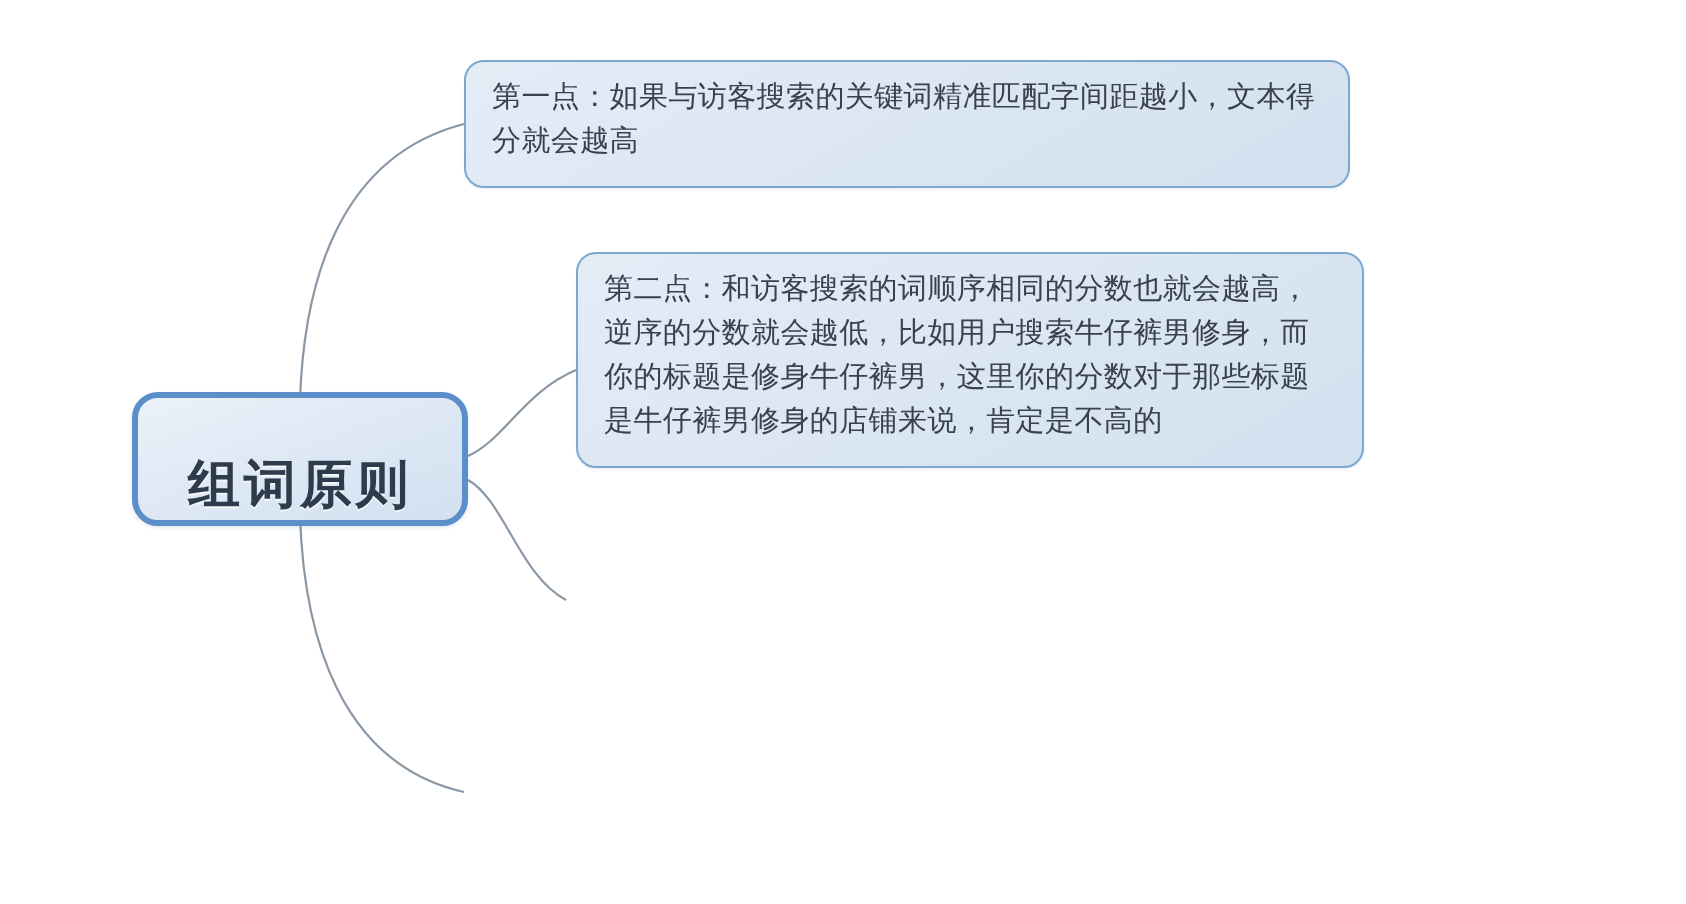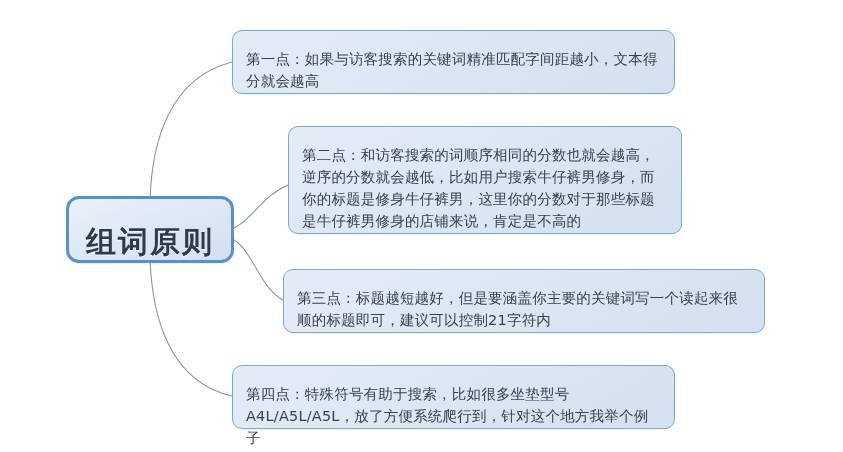--- a/index.html
+++ b/index.html
@@ -28,21 +28,21 @@
   }
   .node {
     position: absolute;
     box-sizing: border-box;
     border-radius: 10px;
     background: linear-gradient(150deg, #e4ecf6 0%, #dce7f3 45%, #d3e0ef 100%);
     border: 1px solid #7ba7d0;
     color: #2b3a4a;
   }
   .branch {
-    padding: 17px 12px 6px 13px;
+    padding: 7px 12px 6px 13px;
     line-height: 1.52;
     font-size: 14.5px;
     letter-spacing: 0.2px;
     color: #38414d;
     box-shadow: 0 1px 1px rgba(120,150,180,0.12);
   }
   .branch .txt {
     display: block;
     white-space: pre-line;
   }
@@ -54,21 +54,21 @@
     border: 3px solid #5b8fc9;
     border-radius: 13px;
     background: linear-gradient(160deg, #eaf1f9 0%, #e0eaf5 40%, #d2e0f0 100%);
     display: flex;
     align-items: center;
     justify-content: center;
     box-shadow: 0 1px 2px rgba(90,130,175,0.18);
     z-index: 5;
   }
   #central .txt {
-    font-size: 30px;
+    font-size: 26px;
     font-weight: bold;
     color: #2e3b4c;
     letter-spacing: 2px;
     text-shadow: 0 1px 0 rgba(255,255,255,0.65);
     margin-top: 25px;
   }
   #box1 { left: 232px; top: 30px;  width: 443px; height: 64px; }
   #box2 { left: 288px; top: 126px; width: 394px; height: 108px; }
   #box3 { left: 283px; top: 269px; width: 482px; height: 64px; }
   #box4 { left: 232px; top: 365px; width: 443px; height: 64px; }
@@ -88,25 +88,19 @@
   </svg>
 
   <div class="node branch" id="box1">
     <span class="txt">第一点：如果与访客搜索的关键词精准匹配字间距越小，文本得分就会越高</span>
   </div>
 
   <div class="node branch" id="box2">
     <span class="txt">第二点：和访客搜索的词顺序相同的分数也就会越高，逆序的分数就会越低，比如用户搜索牛仔裤男修身，而你的标题是修身牛仔裤男，这里你的分数对于那些标题是牛仔裤男修身的店铺来说，肯定是不高的</span>
   </div>
 
-  <div class="node branch" id="box3">
-    <span class="txt">第三点：标题越短越好，但是要涵盖你主要的关键词写一个读起来很顺的标题即可，建议可以控制21字符内</span>
-  </div>
 
-  <div class="node branch" id="box4">
-    <span class="txt">第四点：特殊符号有助于搜索，比如很多坐垫型号A4L/A5L/A5L，放了方便系统爬行到，针对这个地方我举个例子</span>
-  </div>
 
   <div class="node" id="central">
     <span class="txt">组词原则</span>
   </div>
 
 </div>
 
 </body></html>

